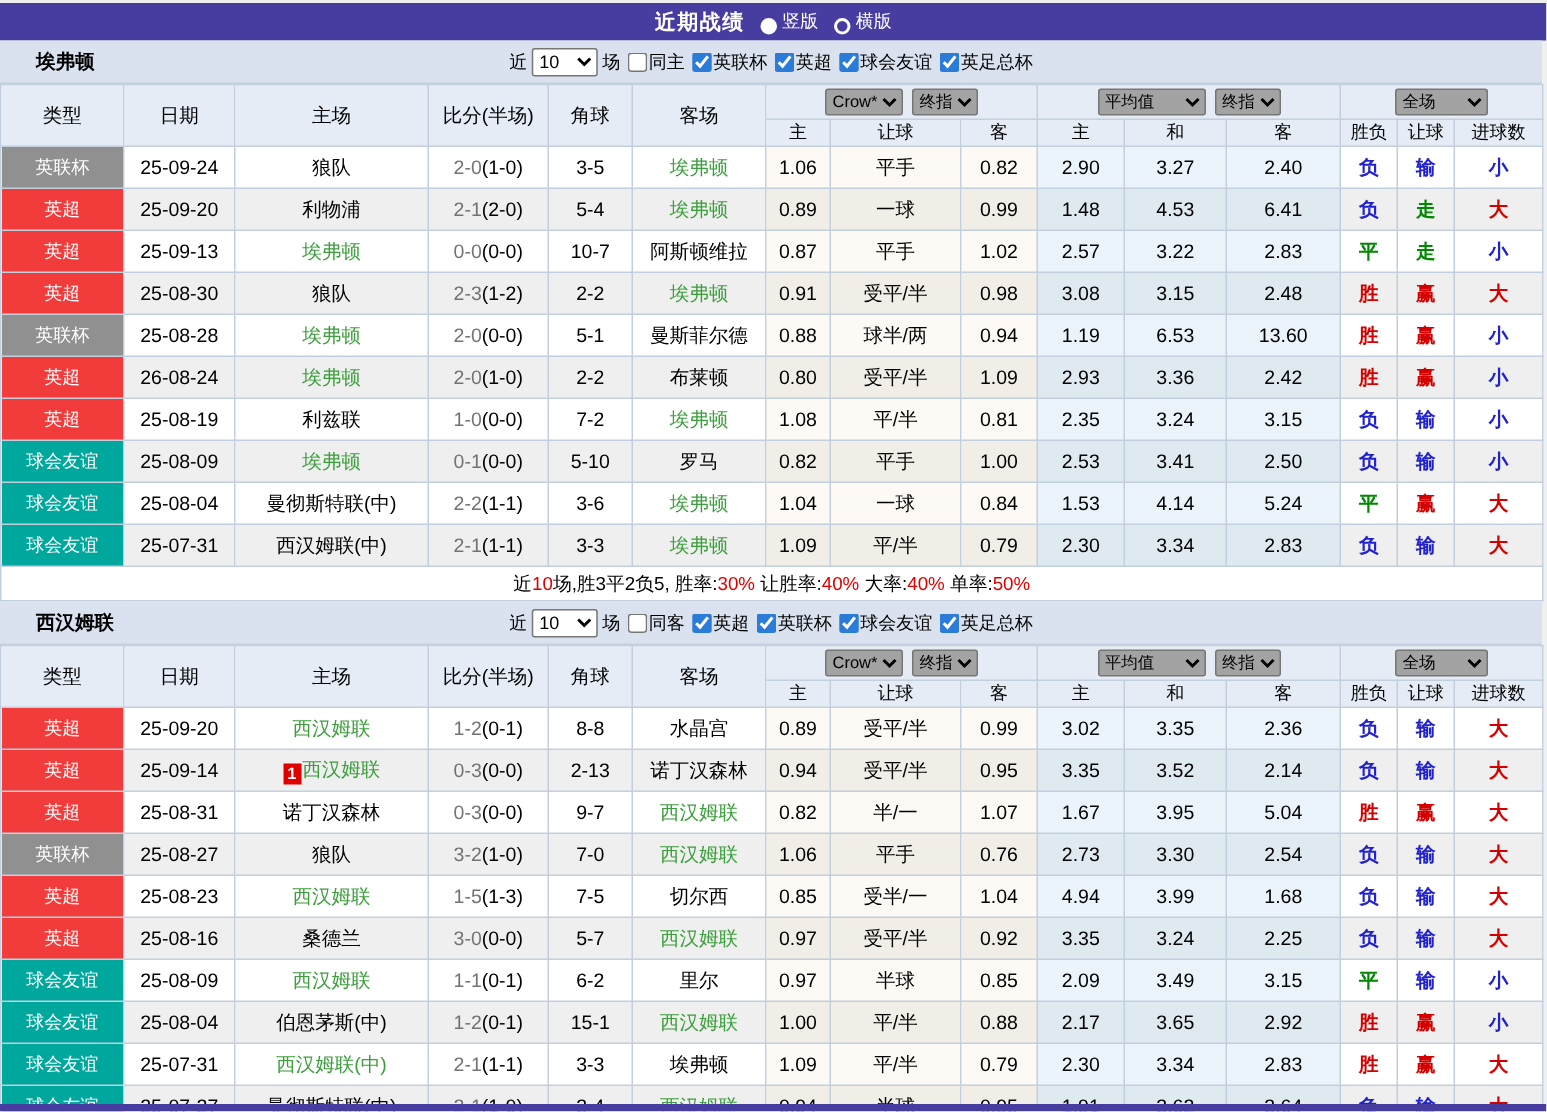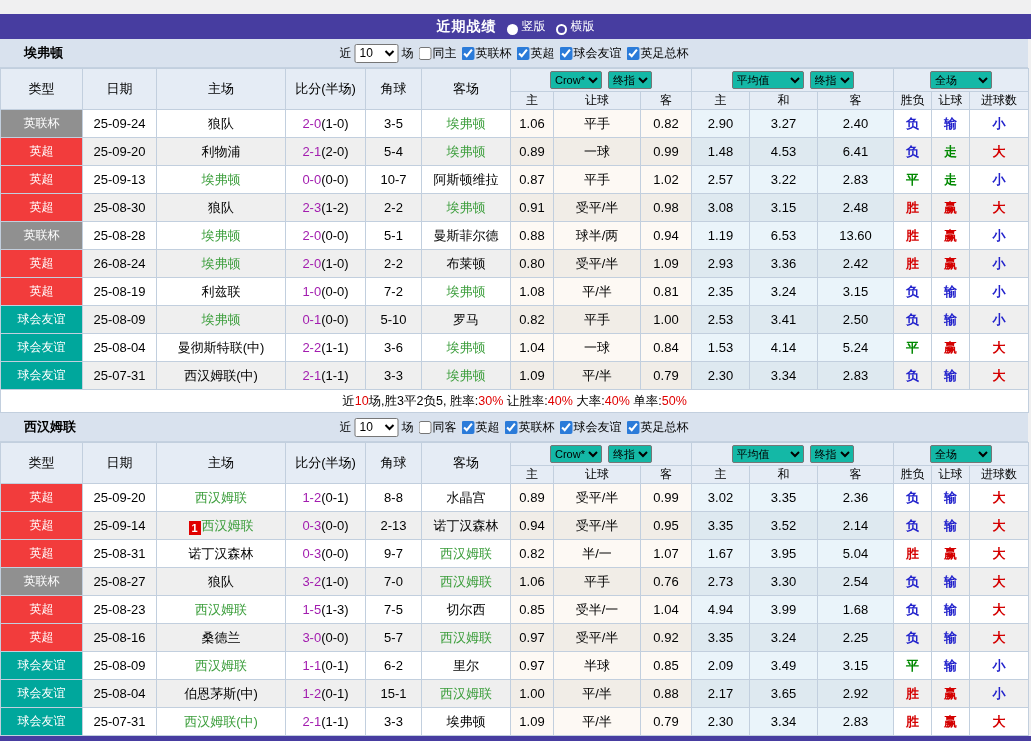--- a/index.html
+++ b/index.html
@@ -1,46 +1,46 @@
 <!DOCTYPE html>
 <html><head>
 <meta charset="utf-8">
 <style>
   html,body{margin:0;padding:0;}
   body{background:#e8e8ea;font-family:"Liberation Sans","DejaVu Sans",sans-serif;}
   .page{width:1031px;height:741px;position:relative;background:#f0f0f1;overflow:hidden;}
   
-  .titlebar{height:25px;margin-top:14px;background:#473da0;display:flex;align-items:center;justify-content:center;gap:10px;}
+  .titlebar{height:25px;margin-top:2px;background:#473da0;display:flex;align-items:center;justify-content:center;gap:10px;}
   .titlebar .title{color:#fff;font-weight:bold;font-size:14px;letter-spacing:1px;}
   .radio-opt{display:inline-flex;align-items:flex-end;gap:4px;color:#fff;font-size:12px;cursor:pointer;}
   .rdot{width:11px;height:11px;border-radius:50%;box-sizing:border-box;}
   .rdot.sel{background:#fff;}
   .rdot.unsel{border:2px solid #fff;background:#473da0;}
   
   .section-header{width:1028px;height:28px;background:#d9e2ee;position:relative;display:flex;align-items:center;border-bottom:1px solid #c4d1e0;}
   .team-name{font-weight:bold;font-size:13px;color:#000;margin-left:24px;}
   .filters{position:absolute;left:50%;transform:translateX(-50%);display:flex;align-items:center;font-size:12px;color:#000;white-space:nowrap;}
   .filters select{font-size:12px;height:19px;margin:0 3px;border:1px solid #767676;border-radius:2px;background:#fff;}
   .filters input[type=checkbox]{width:13px;height:13px;margin:0 1px 0 5px;accent-color:#2b7bd9;}
   
   table.t{border-collapse:collapse;table-layout:fixed;width:1028px;background:#fff;font-size:13px;border:1px solid #a8bdd2;}
   .t th,.t td{border:1px solid #c2cfde;text-align:center;padding:0;white-space:nowrap;overflow:hidden;color:#000;}
   .t thead th{background:#e5ecf5;font-weight:normal;}
   .t tr.h1 th{height:22px;}
   .t tr.h2 th{height:15px;font-size:12px;}
-  .t thead select{font-size:11px;height:18px;border:1px solid #767676;border-radius:2px;background:#14b8a6;}
+  .t thead select{font-size:11px;height:18px;border:1px solid #767676;border-radius:2px;background:#a3a3a3;}
   .selwrap{display:flex;justify-content:center;align-items:center;gap:6px;}
   .t tbody td{height:27px;}
   .t tr.even td{background:#efefef;}
   .t td.c-crow{background:#fdf9f4;}
   .t tr.even td.c-crow{background:#f1ede7;}
   .t td.c-avg{background:#eaf4fa;}
   .t tr.even td.c-avg{background:#dee9f0;}
   .t td.type{color:#fff;font-size:12px;}
-  .score-red{color:#a21caf;}
+  .score-red{color:#737373;}
   .hl{color:#3c9e3c;}
   .redcard{display:inline-block;background:#e00000;color:#fff;font-size:11px;font-weight:bold;width:12px;height:14px;line-height:14px;margin-right:1px;vertical-align:-2px;text-align:center;}
   .r-win{color:#d40000;font-weight:bold;}
   .r-draw{color:#008800;font-weight:bold;}
   .r-lose{color:#2222cc;font-weight:bold;}
   .t tr.sum td{height:22px;font-size:12.5px;background:#fff;}
   .seg-r{color:#e00000;}
   .seg-k{color:#000;}
   .bottombar{position:absolute;left:0;bottom:0;width:1031px;height:5px;background:#473da0;}
 </style>

